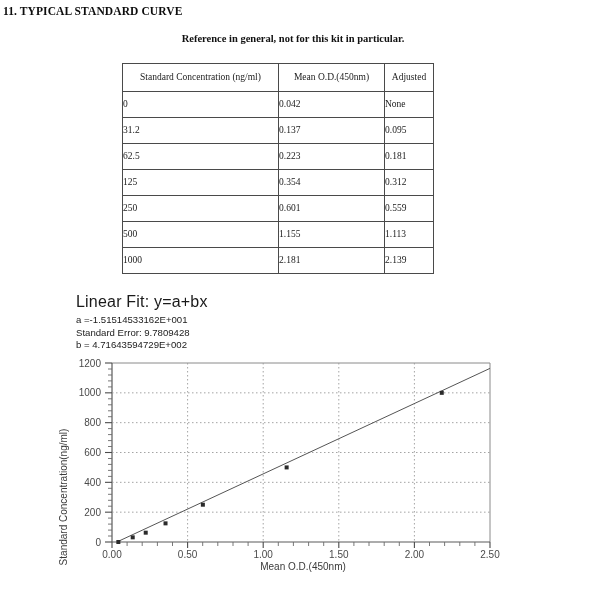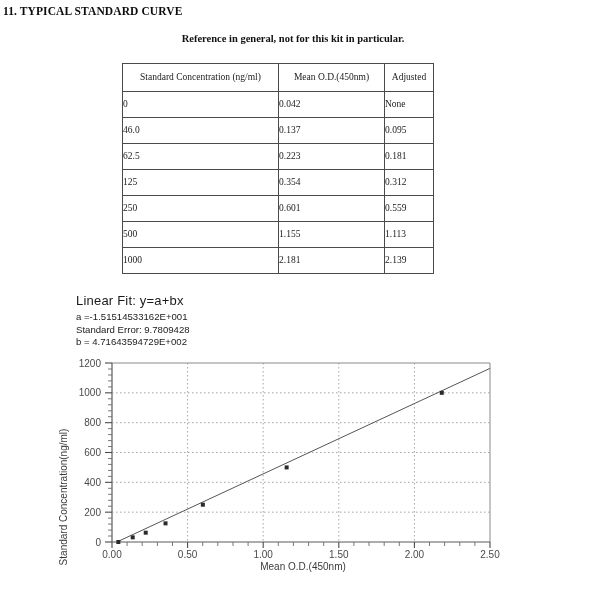--- a/index.html
+++ b/index.html
@@ -71,21 +71,21 @@
 
   
   #fit-block {
     position: absolute;
     left: 76px;
     top: 293px;
     font-family: "Liberation Sans", sans-serif;
     color: #1a1a1a;
   }
   #fit-title {
-    font-size: 13px;
+    font-size: 16px;
     letter-spacing: 0.2px;
     margin-bottom: 3px;
     white-space: nowrap;
   }
   .fit-row {
     display: flex;
     font-size: 9.6px;
     line-height: 12.5px;
     white-space: nowrap;
     flex-direction: column;
@@ -128,21 +128,21 @@
       <th class="col-adj">Adjusted</th>
     </tr>
   </thead>
   <tbody>
     <tr>
       <td>0</td>
       <td>0.042</td>
       <td>None</td>
     </tr>
     <tr>
-      <td>46.0</td>
+      <td>31.2</td>
       <td>0.137</td>
       <td>0.095</td>
     </tr>
     <tr>
       <td>62.5</td>
       <td>0.223</td>
       <td>0.181</td>
     </tr>
     <tr>
       <td>125</td>

